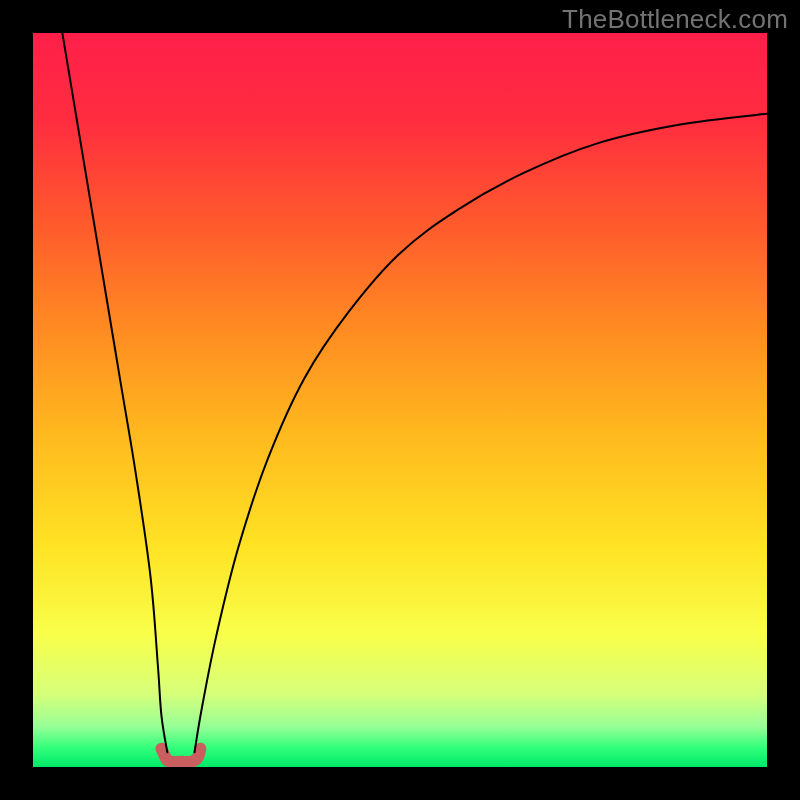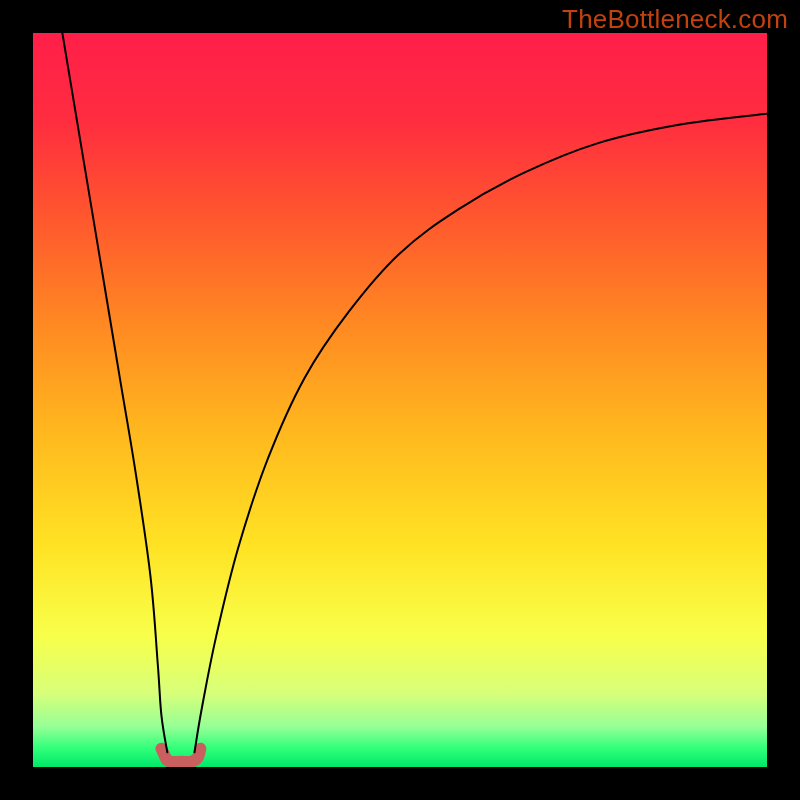--- a/index.html
+++ b/index.html
@@ -23,21 +23,21 @@
     position: absolute;
     left: 0;
     top: 0;
     width: 100%;
     height: 100%;
   }
   .watermark {
     position: absolute;
     top: 4px;
     right: 12px;
-    color: #c2410c;
+    color: #737373;
     font-size: 26px;
     font-weight: 400;
     letter-spacing: 0.2px;
     user-select: none;
   }
   svg.curve {
     position: absolute;
     left: 0;
     top: 0;
     width: 100%;

